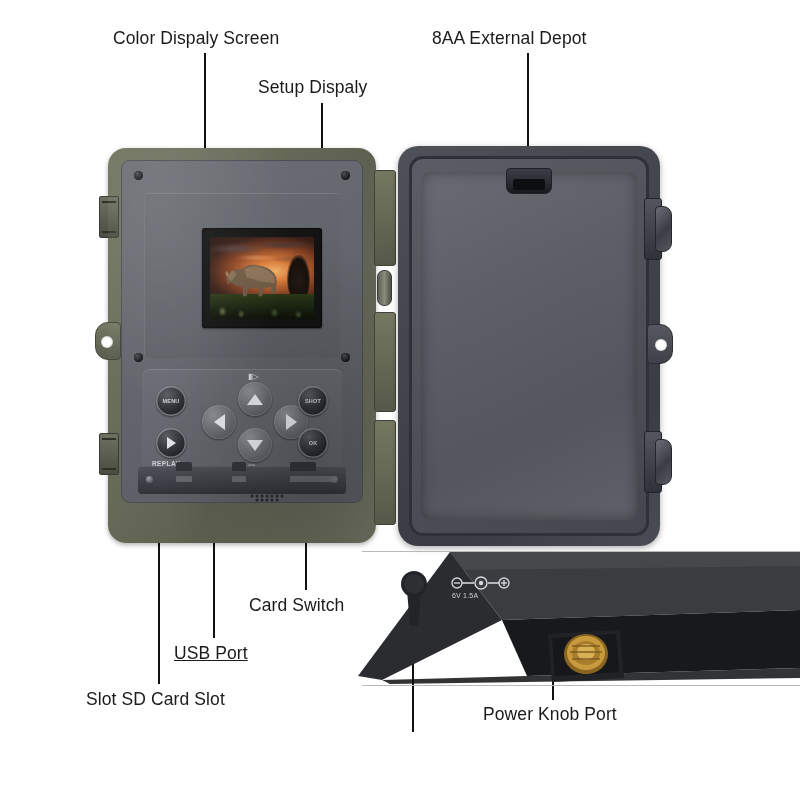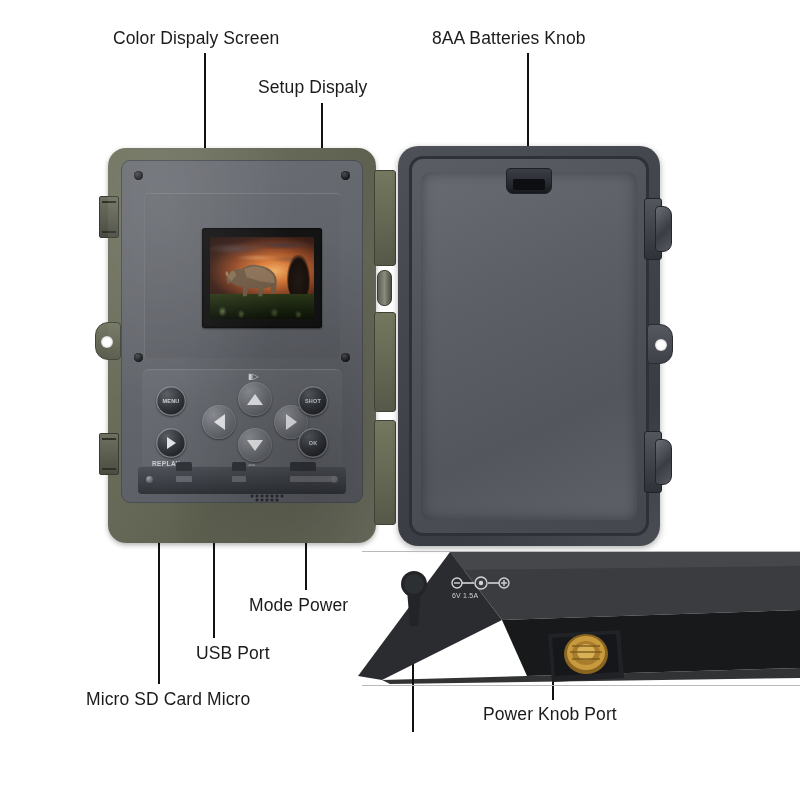--- a/index.html
+++ b/index.html
@@ -309,30 +309,30 @@
 <body>
 
 <div id="stage">
 
   <div class="callout" style="left:113px; top:28px;">Color Dispaly Screen</div>
   <div class="leader v" style="left:204px; top:53px; height:152px;"></div>
 
   <div class="callout" style="left:258px; top:77px;">Setup Dispaly</div>
   <div class="leader v" style="left:321px; top:103px; height:277px;"></div>
 
-  <div class="callout" style="left:432px; top:28px;">8AA Batteries Knob</div>
+  <div class="callout" style="left:432px; top:28px;">8AA External Depot</div>
   <div class="leader v" style="left:527px; top:53px; height:118px;"></div>
 
-  <div class="callout" style="left:249px; top:595px;">Mode Power</div>
+  <div class="callout" style="left:249px; top:595px;">Card Switch</div>
   <div class="leader v" style="left:305px; top:528px; height:62px;"></div>
 
-  <div class="callout" style="left:196px; top:643px;">USB Port</div>
+  <div class="callout" style="left:174px; top:643px;text-decoration:underline;">USB Port</div>
   <div class="leader v" style="left:213px; top:528px; height:110px;"></div>
 
-  <div class="callout" style="left:86px; top:689px;">Micro SD Card Micro</div>
+  <div class="callout" style="left:86px; top:689px;">Slot SD Card Slot</div>
   <div class="leader v" style="left:158px; top:528px; height:156px;"></div>
 
   <div class="callout" style="left:483px; top:704px;">Power Knob Port</div>
   <div class="leader v" style="left:552px; top:648px; height:52px;"></div>
 
   <div class="leader v" style="left:412px; top:630px; height:102px;"></div>
 
   <div id="camera-body">
 
     <div class="latch" style="left:-9px; top:48px; width:20px; height:42px;"></div>

